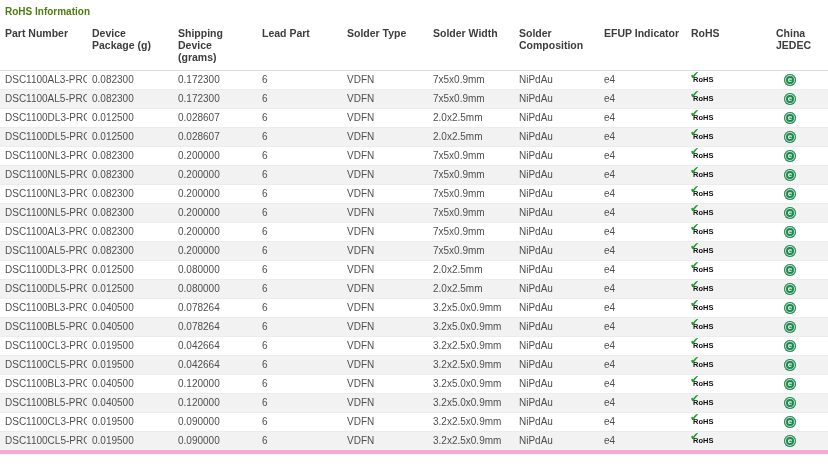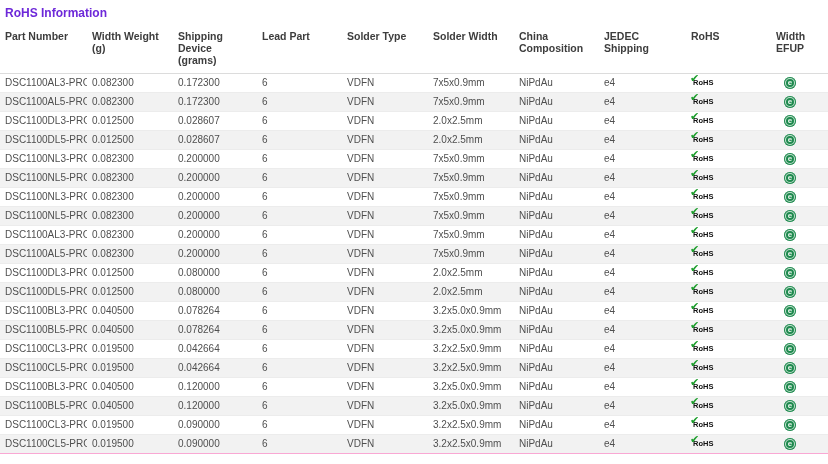--- a/index.html
+++ b/index.html
@@ -2,26 +2,26 @@
 <html><head>
 <meta charset="utf-8">
 <style>
   html,body{margin:0;padding:0;}
   body{
     width:828px;height:464px;overflow:hidden;background:#ffffff;
     font-family:"Liberation Sans","DejaVu Sans",sans-serif;
     -webkit-font-smoothing:antialiased;
   }
   .page-title{
-    color:#6d28d9;font-size:12px;font-weight:700;
+    color:#4d7c0f;font-size:10px;font-weight:700;
     padding:6px 0 0 5px;letter-spacing:0;
   }
   table.rohs-table{
     width:828px;border-collapse:collapse;table-layout:fixed;
-    margin-top:8px;border-bottom:1px solid #f9a8d4;
+    margin-top:8px;border-bottom:4px solid #f9a8d4;
   }
   table.rohs-table thead th{
     text-align:left;vertical-align:top;
     font-size:10.5px;line-height:12px;font-weight:700;color:#3d3d3d;
     padding:2px 4px 7px 5px;border-bottom:1px solid #dcdcdc;
   }
   table.rohs-table tbody td{
     font-size:10px;color:#4f4f4f;vertical-align:middle;
     padding:0 4px 0 5px;height:18px;line-height:18px;
     border-top:1px solid #ececec;
@@ -61,29 +61,29 @@
       <col style="width:86px">
       <col style="width:86px">
     <col style="width:85px">
       <col style="width:87px">
       <col style="width:85px">
     <col style="width:57px">
   </colgroup>
   <thead>
     <tr>
       <th>Part Number</th>
-      <th>Width Weight (g)</th>
+      <th>Device Package (g)</th>
       <th>Shipping Device (grams)</th>
       <th>Lead Part</th>
       <th>Solder Type</th>
       <th>Solder Width</th>
-      <th>China Composition</th>
-      <th>JEDEC Shipping</th>
+      <th>Solder Composition</th>
+      <th>EFUP Indicator</th>
       <th>RoHS</th>
-      <th>Width EFUP</th>
+      <th>China JEDEC</th>
     </tr>
   </thead>
   <tbody>
       <tr>
         <td>DSC1100AL3-PROG</td>
         <td>0.082300</td>
         <td>0.172300</td>
         <td>6</td>
         <td>VDFN</td>
         <td>7x5x0.9mm</td>

